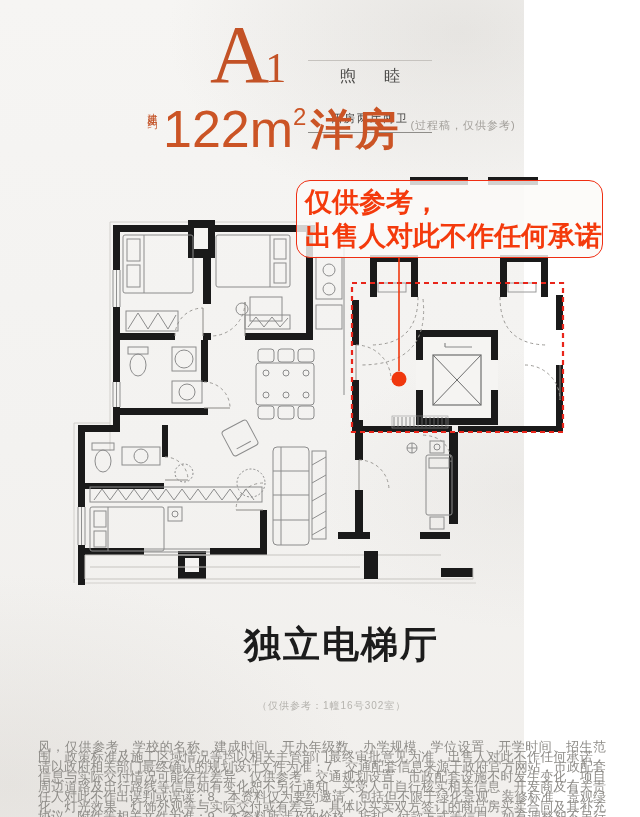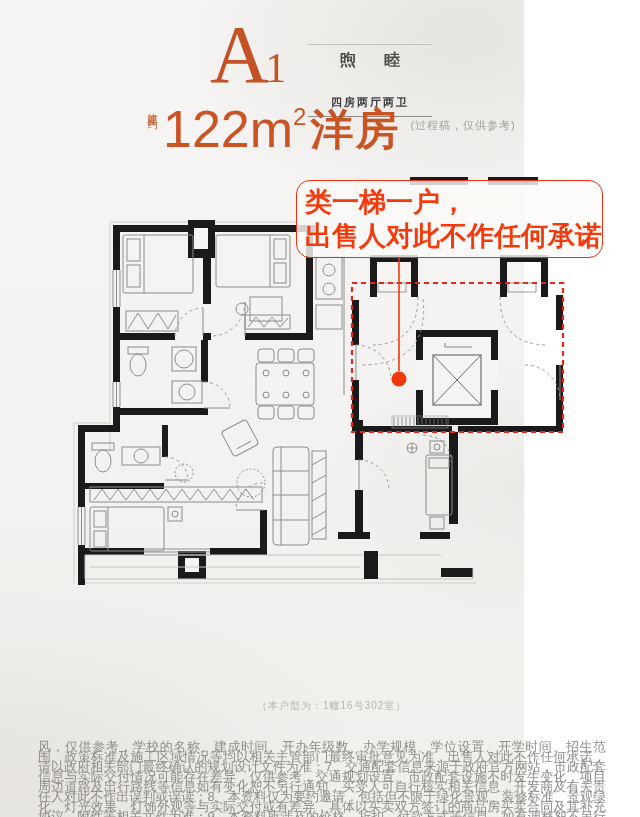--- a/index.html
+++ b/index.html
@@ -10,21 +10,21 @@
       radial-gradient(500px 300px at 2% 96%, rgba(195,191,185,.25), rgba(195,191,185,0) 70%),
       radial-gradient(300px 200px at 100% 60%, rgba(200,196,190,.18), rgba(200,196,190,0) 70%),
       linear-gradient(180deg,#f6f5f3 0%,#f3f2f0 55%,#f1efec 100%);
   }
   .abs{position:absolute;}
 
   
   .a1{left:210px;top:14px;color:#c35226;font-family:"Liberation Serif","DejaVu Serif",serif;line-height:1;}
   .a1 .big{font-size:82px;font-weight:400;}
   .a1 .sub{font-size:42px;margin-left:-4px;}
-  .series{left:308px;top:44px;width:124px;border-top:1px solid #c6c3bf;border-bottom:1px solid #8f8d89;padding:5px 0 6px 0;text-align:center;font-weight:bold;}
+  .series{left:308px;top:60px;width:124px;border-top:1px solid #c6c3bf;border-bottom:1px solid #8f8d89;padding:5px 0 6px 0;text-align:center;}
   .series .nm{font-size:16px;color:#4d4c4a;letter-spacing:12px;text-indent:12px;line-height:1.3;}
   .series .ds{font-size:11px;color:#3e3d3b;letter-spacing:2px;line-height:1.35;margin-top:24px;}
 
   
   .arearow{left:145px;top:103px;display:flex;align-items:center;}
   .vlabel{writing-mode:vertical-rl;font-size:10px;color:#c35226;letter-spacing:3px;margin:0 4px 8px 0;height:40px;}
   .sqm{font-size:52px;color:#cb5425;line-height:1;letter-spacing:0px;}
   .sqm sup{font-size:24px;vertical-align:22px;}
   .yf{font-size:43px;color:#cb5425;font-weight:700;line-height:1;margin-left:4px;letter-spacing:2px;}
   .note{font-size:11px;color:#a29f9a;margin:0 0 8px 10px;letter-spacing:1px;}
@@ -56,21 +56,21 @@
   </div>
 
   <div class="abs arearow">
     <div class="vlabel">建面约</div>
     <div class="sqm"><span>122m</span><sup>2</sup></div>
     <div class="yf">洋房</div>
     <div class="note">(过程稿，仅供参考)</div>
   </div>
 
   <div class="abs callout">
-    <div class="l">类一梯一户，</div>
+    <div class="l">仅供参考，</div>
     <div class="l">出售人对此不作任何承诺</div>
   </div>
 
   <svg class="abs plan" width="520" height="430" viewBox="0 0 520 430">
 
     <g stroke="#d2d0cc" stroke-width="1" fill="none">
       <path d="M50 57 H256"></path>
         <path d="M50 57 V286"></path>
         <path d="M14 258 H50"></path>
         <path d="M14 258 V418"></path>
@@ -261,16 +261,17 @@
         <path d="M347 283 H357 M352 278 V288"></path>
     </g>
 
     <g>
       <rect x="292" y="118" width="211" height="149" fill="none" stroke="#e8251a" stroke-width="2.2" stroke-dasharray="5 4"></rect>
       <line x1="339" y1="93" x2="339" y2="206" stroke="#f0380e" stroke-width="1.6"></line>
       <circle cx="339" cy="214" r="7.5" fill="#f0380e"></circle>
     </g>
   </svg>
 
-  <div class="abs caption">（本户型为：1幢16号302室）</div>
+  <div class="abs headline">独立电梯厅</div>
+  <div class="abs caption">（仅供参考：1幢16号302室）</div>
   <div class="abs disclaimer">风，仅供参考，学校的名称、建成时间、开办年级数、办学规模、学位设置、开学时间、招生范围、政策标准及施工区域情况等均以相关主管部门最终审批意见为准，出售人对此不作任何承诺，请以政府相关部门最终确认的规划设计文件为准；7、交通配套信息来源于政府官方网站，市政配套信息与实际交付情况可能存在差异，仅供参考，交通规划设置、市政配套设施不时发生变化，项目周边道路及出行路线等信息如有变化恕不另行通知，买受人可自行核实相关信息，开发商及有关责任人对此不作出误判或误读；8、本资料仅为要约邀请，包括但不限于绿化景观、装修标准、景观绿化、灯光效果、灯饰外观等与实际交付或有差异，具体以买卖双方签订的商品房买卖合同及其补充协议、附件等相关文件为准；9、本资料所涉及的价格、折扣、付款方式等信息，如有调整恕不另行通知，产品性质、地址、价格等不定期更新，以项目现场信息为准。</div>
 
 </div>
 
 </body></html>

